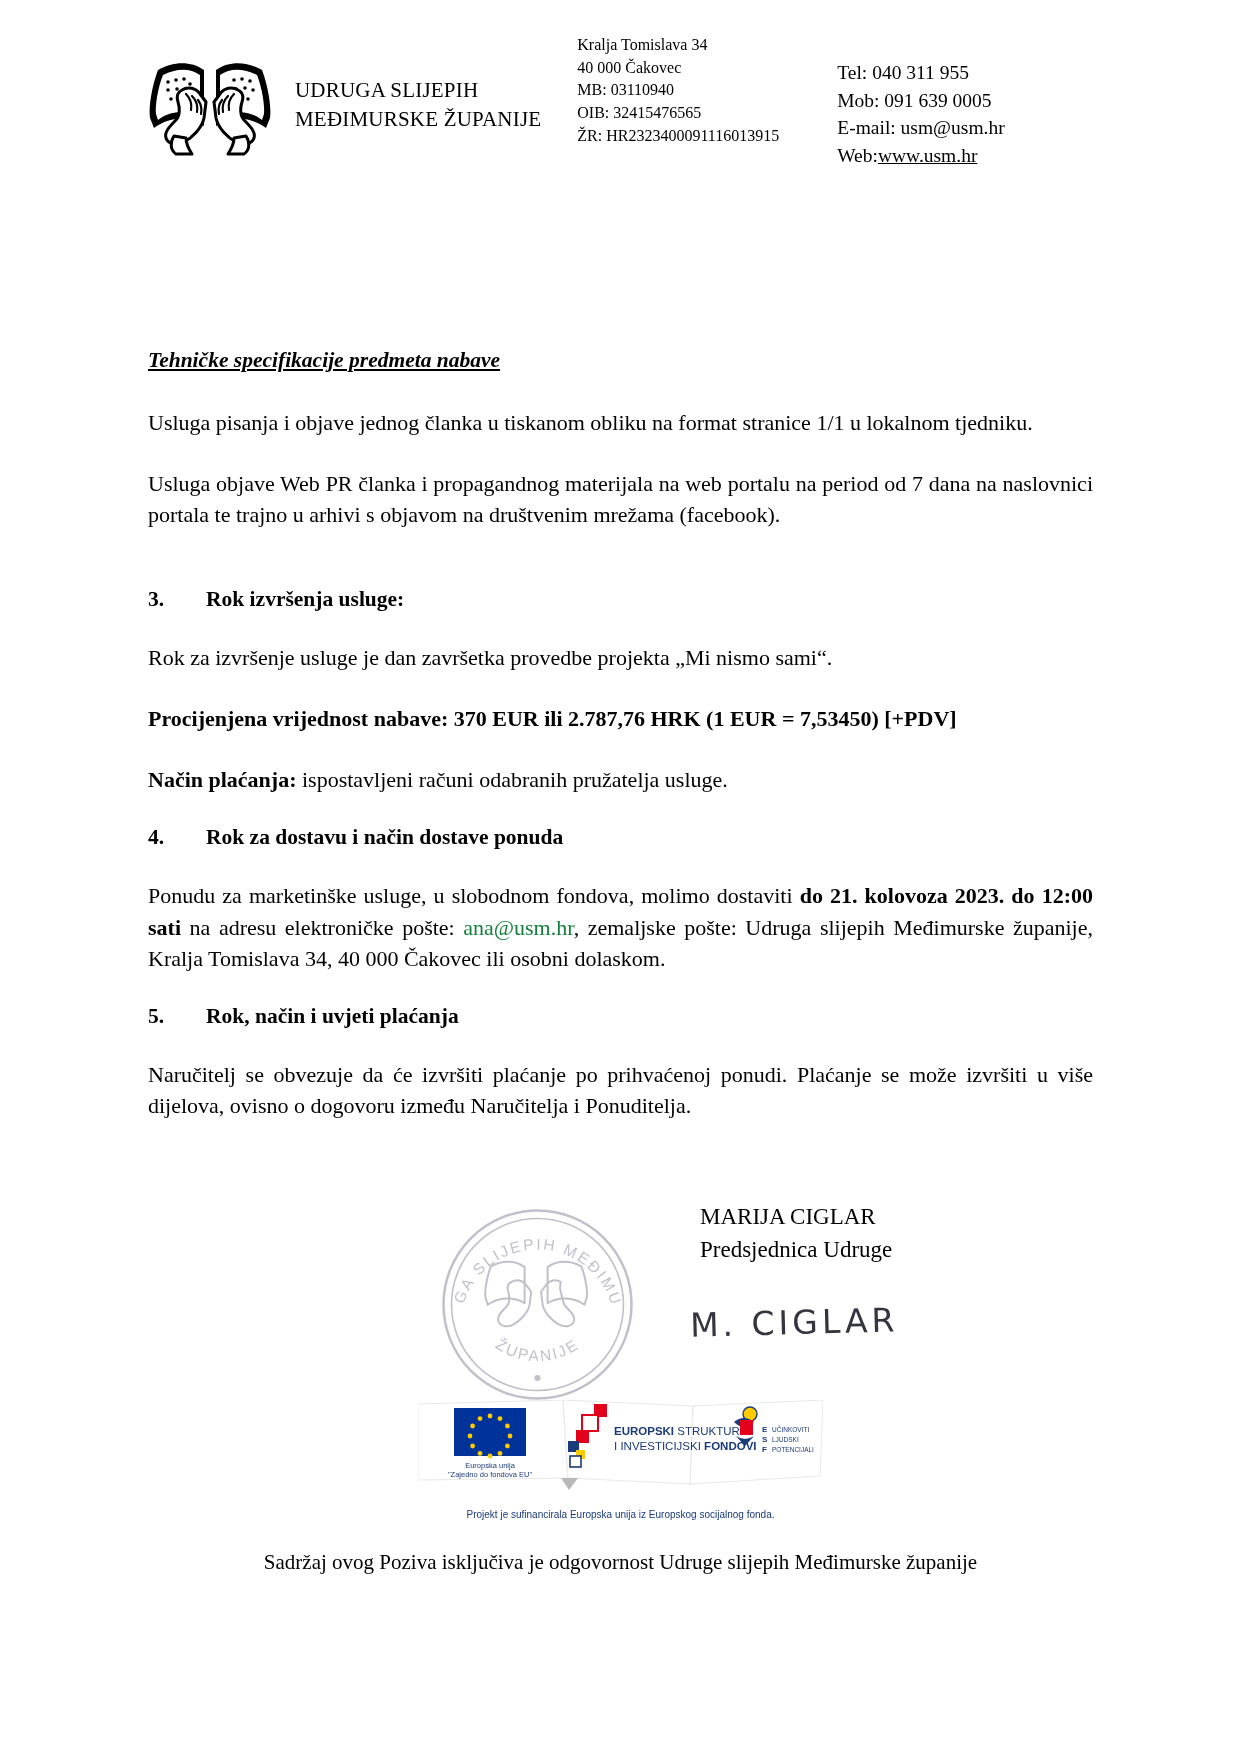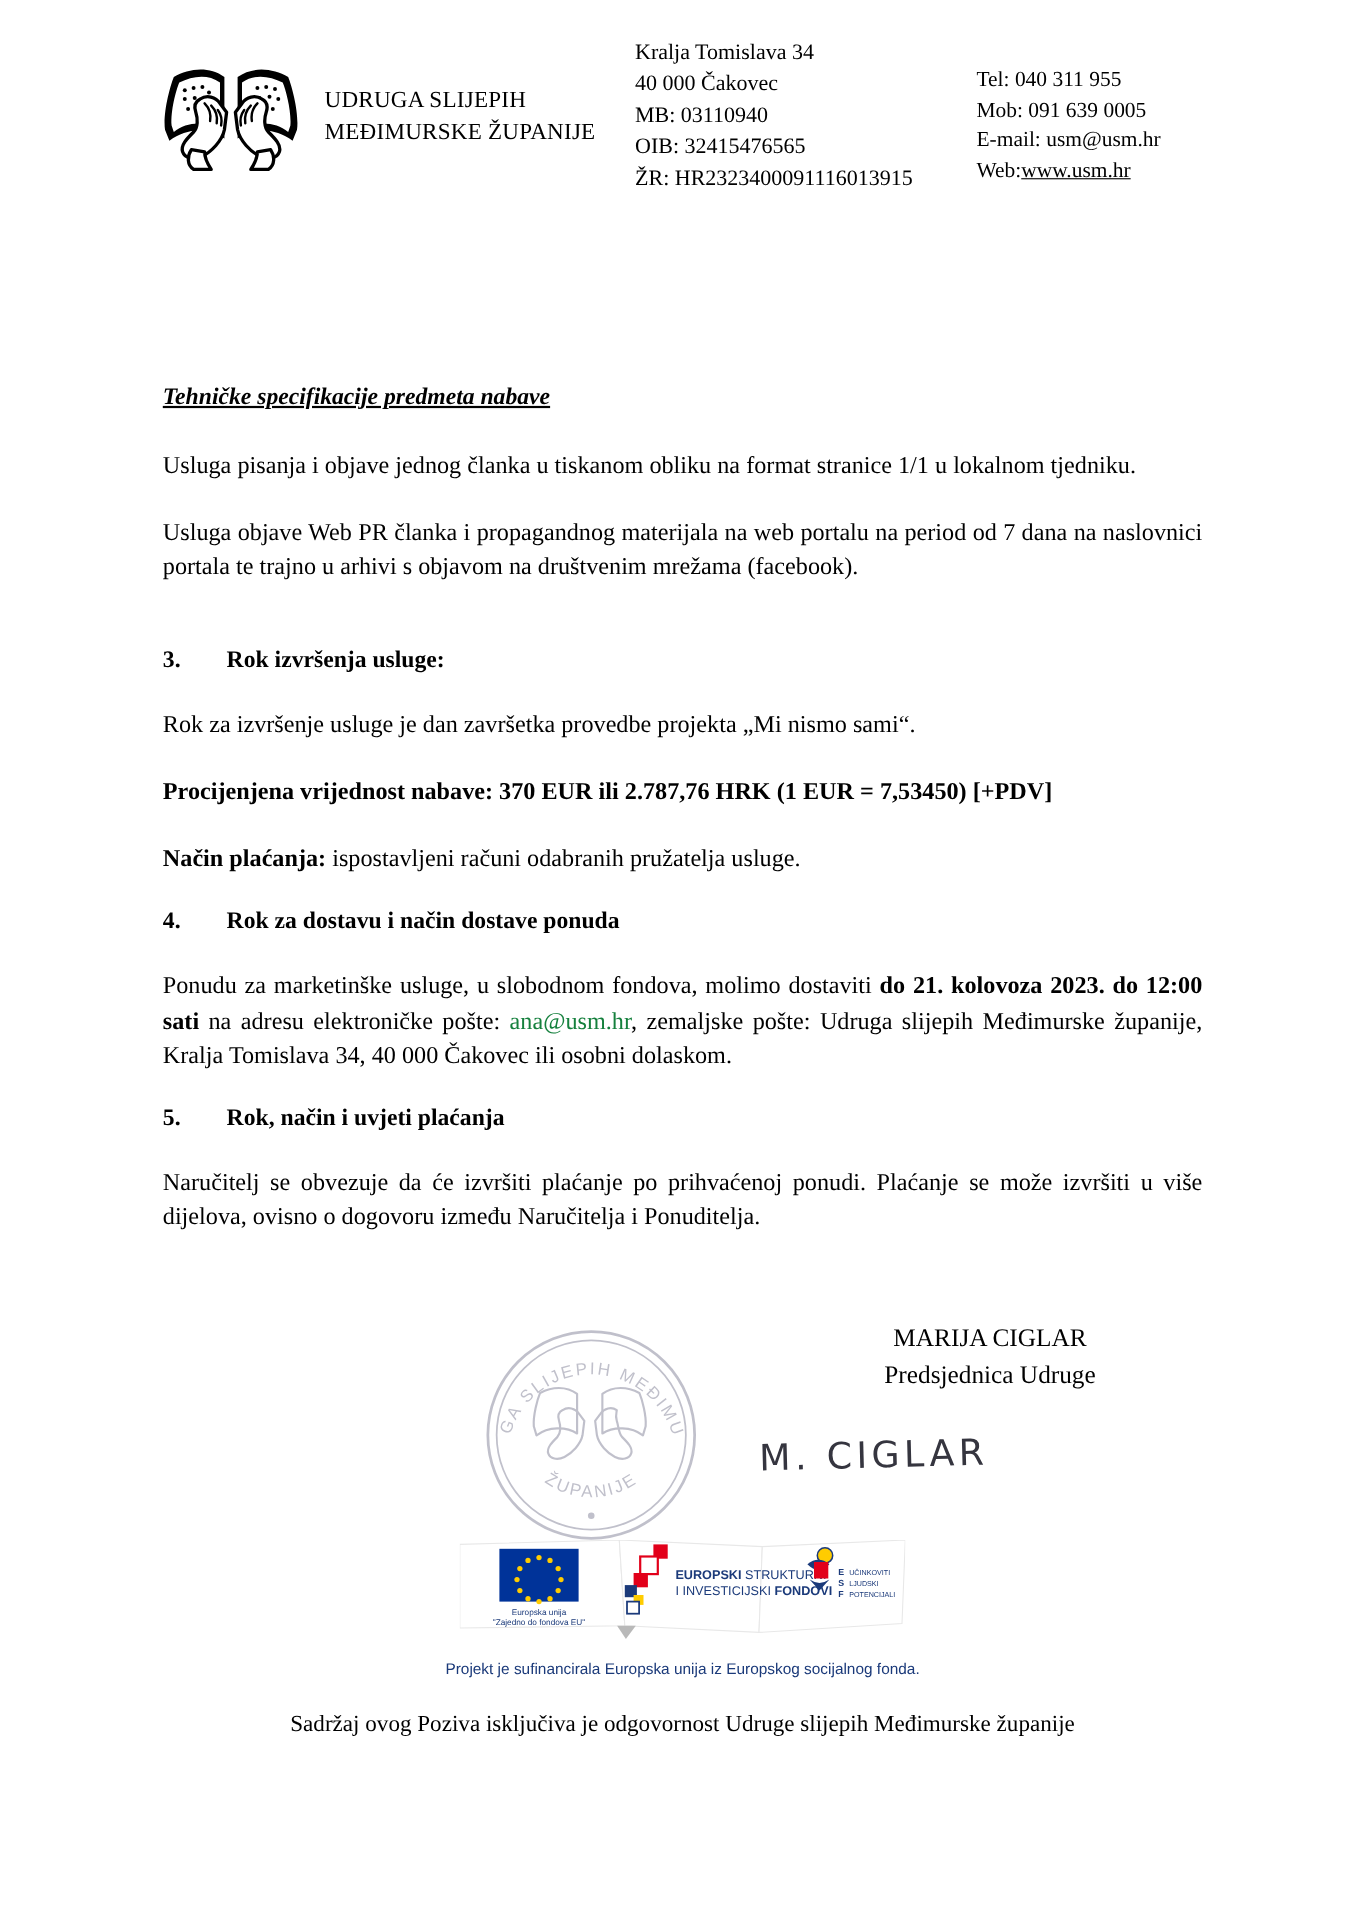--- a/index.html
+++ b/index.html
@@ -49,21 +49,21 @@
     padding-top: 46px;
     font-size: 21px;
     line-height: 1.38;
     letter-spacing: 0.2px;
     white-space: nowrap;
   }
   .addr-block {
     flex: 0 0 auto;
     margin-left: 36px;
     padding-top: 4px;
-    font-size: 20px;
+    font-size: 16px;
     line-height: 1.42;
     white-space: nowrap;
   }
   .contact-block {
     flex: 0 0 auto;
     margin-left: 58px;
     padding-top: 29px;
     font-size: 19.5px;
     line-height: 1.42;
     white-space: nowrap;
@@ -126,21 +126,21 @@
     top: 12px;
     width: 205px;
     height: 205px;
     opacity: 0.42;
   }
   .sig-names {
     position: absolute;
     left: 700px;
     top: 10px;
     width: 400px;
-    text-align: center;
+    text-align: left;
     font-size: 23px;
     line-height: 1.45;
   }
   .handsig {
     position: absolute;
     left: 690px;
     top: 95px;
     width: 290px;
     height: 70px;
     font-family: "DejaVu Sans", sans-serif;
@@ -160,21 +160,21 @@
   }
   .eu-strip {
     margin: 0 auto;
     width: 405px;
     height: 95px;
     position: relative;
   }
   .eu-line1 {
     margin-top: 14px;
     font-family: "Liberation Sans", sans-serif;
-    font-size: 14px;
+    font-size: 10px;
     color: #1b3a7a;
   }
   .eu-line2 {
     margin-top: 30px;
     font-size: 21px;
     color: #000;
   }
 </style>
 </head>
 <body>

